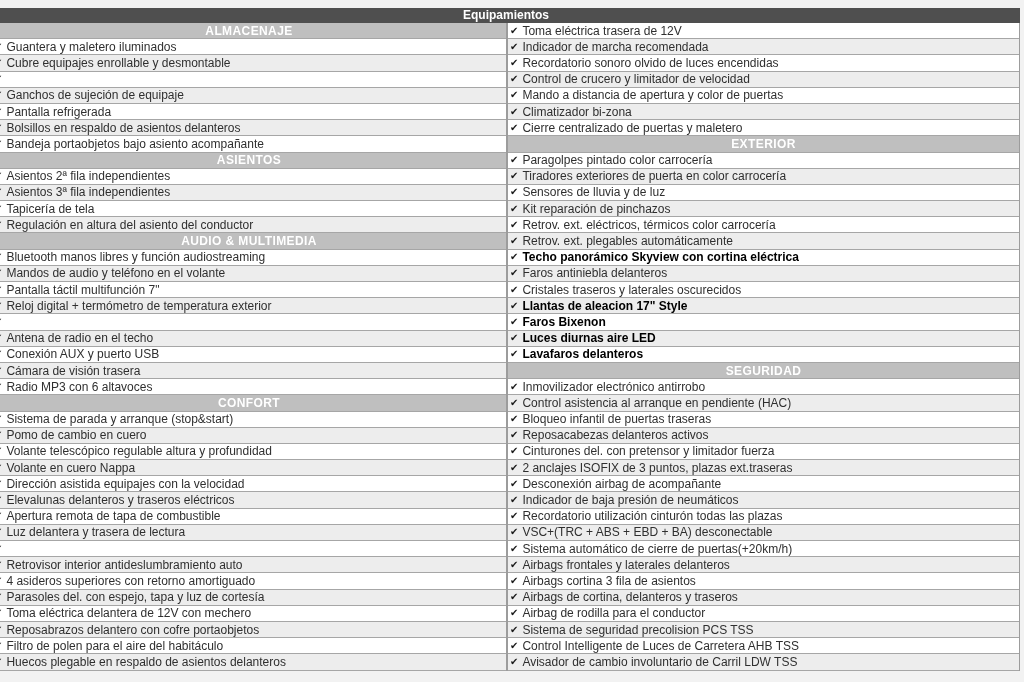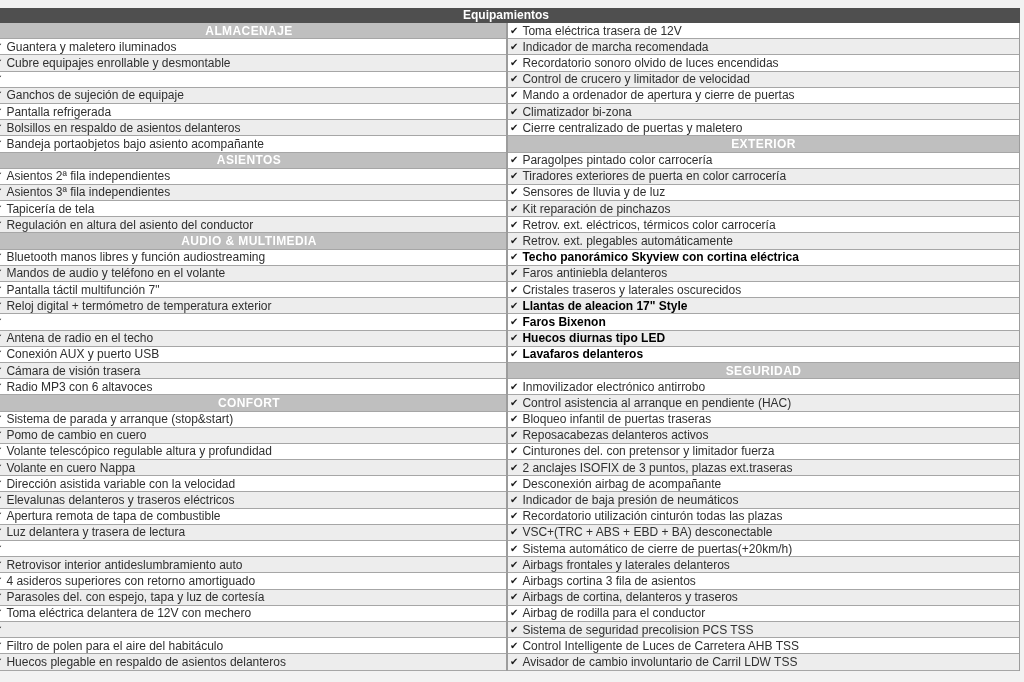--- a/index.html
+++ b/index.html
@@ -150,21 +150,21 @@
         <div class="row item">
           <span class="check">✔</span>
           <span class="label">Volante telescópico regulable altura y profundidad</span>
         </div>
         <div class="row item alt">
           <span class="check">✔</span>
           <span class="label">Volante en cuero Nappa</span>
         </div>
         <div class="row item">
           <span class="check">✔</span>
-          <span class="label">Dirección asistida variable con la velocidad</span>
+          <span class="label">Dirección asistida equipajes con la velocidad</span>
         </div>
         <div class="row item alt">
           <span class="check">✔</span>
           <span class="label">Elevalunas delanteros y traseros eléctricos</span>
         </div>
         <div class="row item">
           <span class="check">✔</span>
           <span class="label">Apertura remota de tapa de combustible</span>
         </div>
         <div class="row item alt">
@@ -185,20 +185,21 @@
         <div class="row item alt">
           <span class="check">✔</span>
           <span class="label">Parasoles del. con espejo, tapa y luz de cortesía</span>
         </div>
         <div class="row item">
           <span class="check">✔</span>
           <span class="label">Toma eléctrica delantera de 12V con mechero</span>
         </div>
         <div class="row item alt">
           <span class="check">✔</span>
+          <span class="label">Reposabrazos delantero con cofre portaobjetos</span>
         </div>
         <div class="row item">
           <span class="check">✔</span>
           <span class="label">Filtro de polen para el aire del habitáculo</span>
         </div>
         <div class="row item alt">
           <span class="check">✔</span>
           <span class="label">Huecos plegable en respaldo de asientos delanteros</span>
         </div>
       </div>
@@ -214,21 +215,21 @@
         <div class="row item">
           <span class="check">✔</span>
           <span class="label">Recordatorio sonoro olvido de luces encendidas</span>
         </div>
         <div class="row item alt">
           <span class="check">✔</span>
           <span class="label">Control de crucero y limitador de velocidad</span>
         </div>
         <div class="row item">
           <span class="check">✔</span>
-          <span class="label">Mando a ordenador de apertura y cierre de puertas</span>
+          <span class="label">Mando a distancia de apertura y color de puertas</span>
         </div>
         <div class="row item alt">
           <span class="check">✔</span>
           <span class="label">Climatizador bi-zona</span>
         </div>
         <div class="row item">
           <span class="check">✔</span>
           <span class="label">Cierre centralizado de puertas y maletero</span>
         </div>
         <div class="row sec">
@@ -273,21 +274,21 @@
         <div class="row item alt b">
           <span class="check">✔</span>
           <span class="label">Llantas de aleacion 17" Style</span>
         </div>
         <div class="row item b">
           <span class="check">✔</span>
           <span class="label">Faros Bixenon</span>
         </div>
         <div class="row item alt b">
           <span class="check">✔</span>
-          <span class="label">Huecos diurnas tipo LED</span>
+          <span class="label">Luces diurnas aire LED</span>
         </div>
         <div class="row item b">
           <span class="check">✔</span>
           <span class="label">Lavafaros delanteros</span>
         </div>
         <div class="row sec">
           <span>SEGURIDAD</span>
         </div>
         <div class="row item">
           <span class="check">✔</span>

